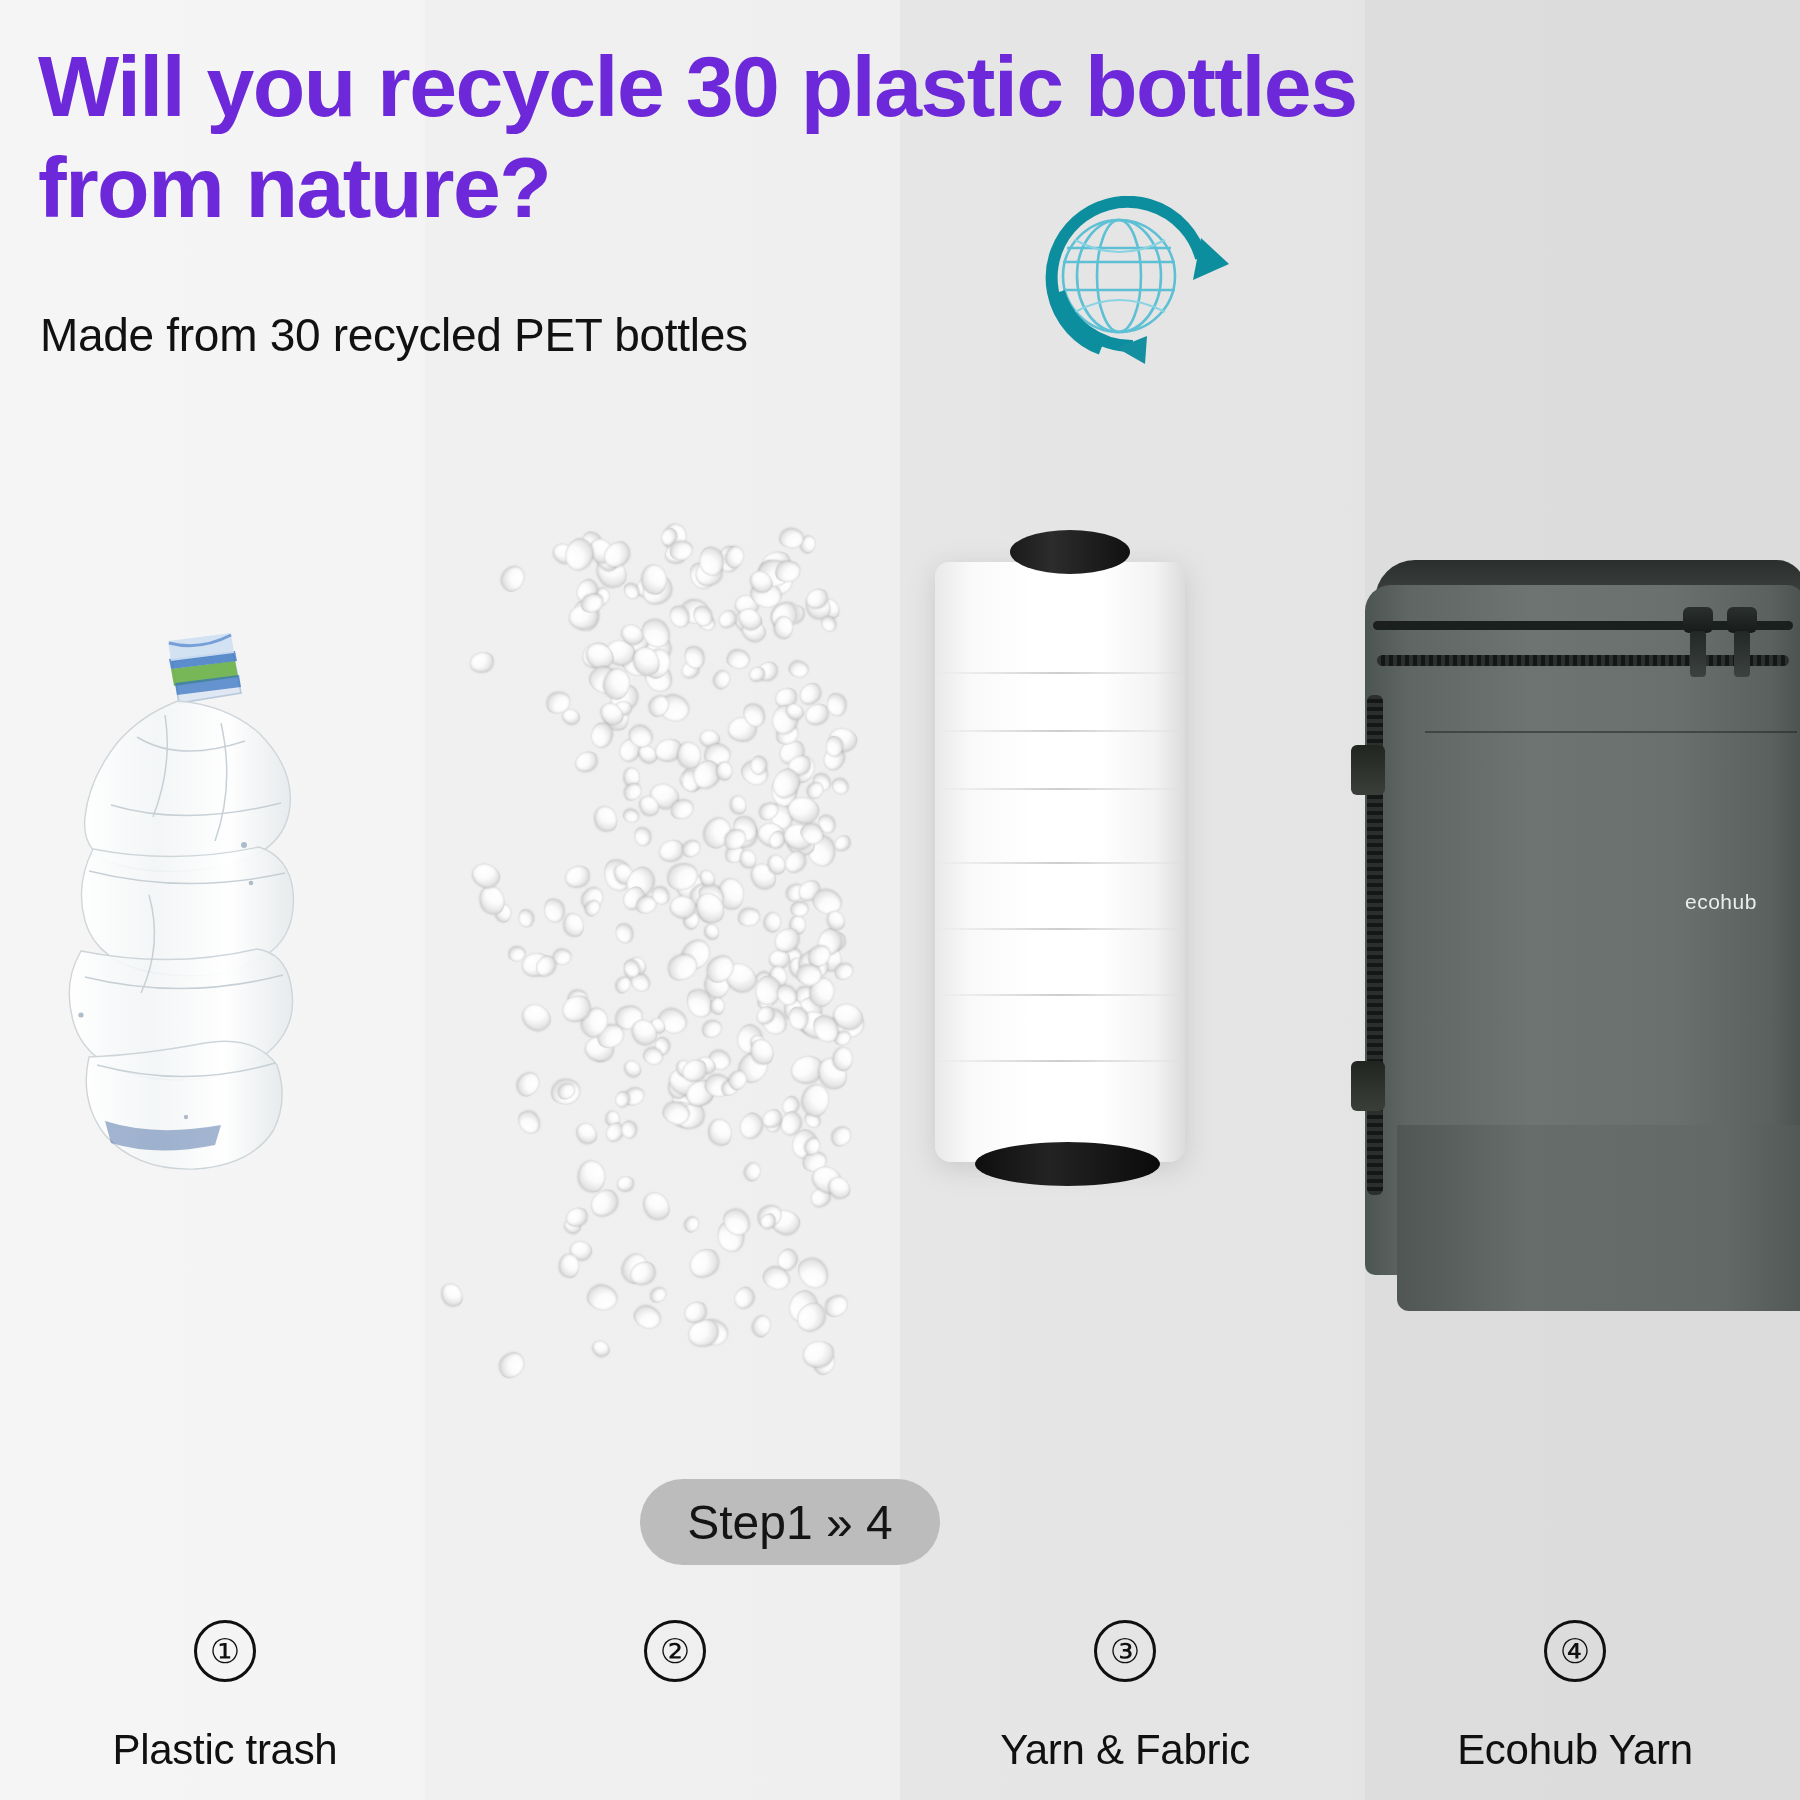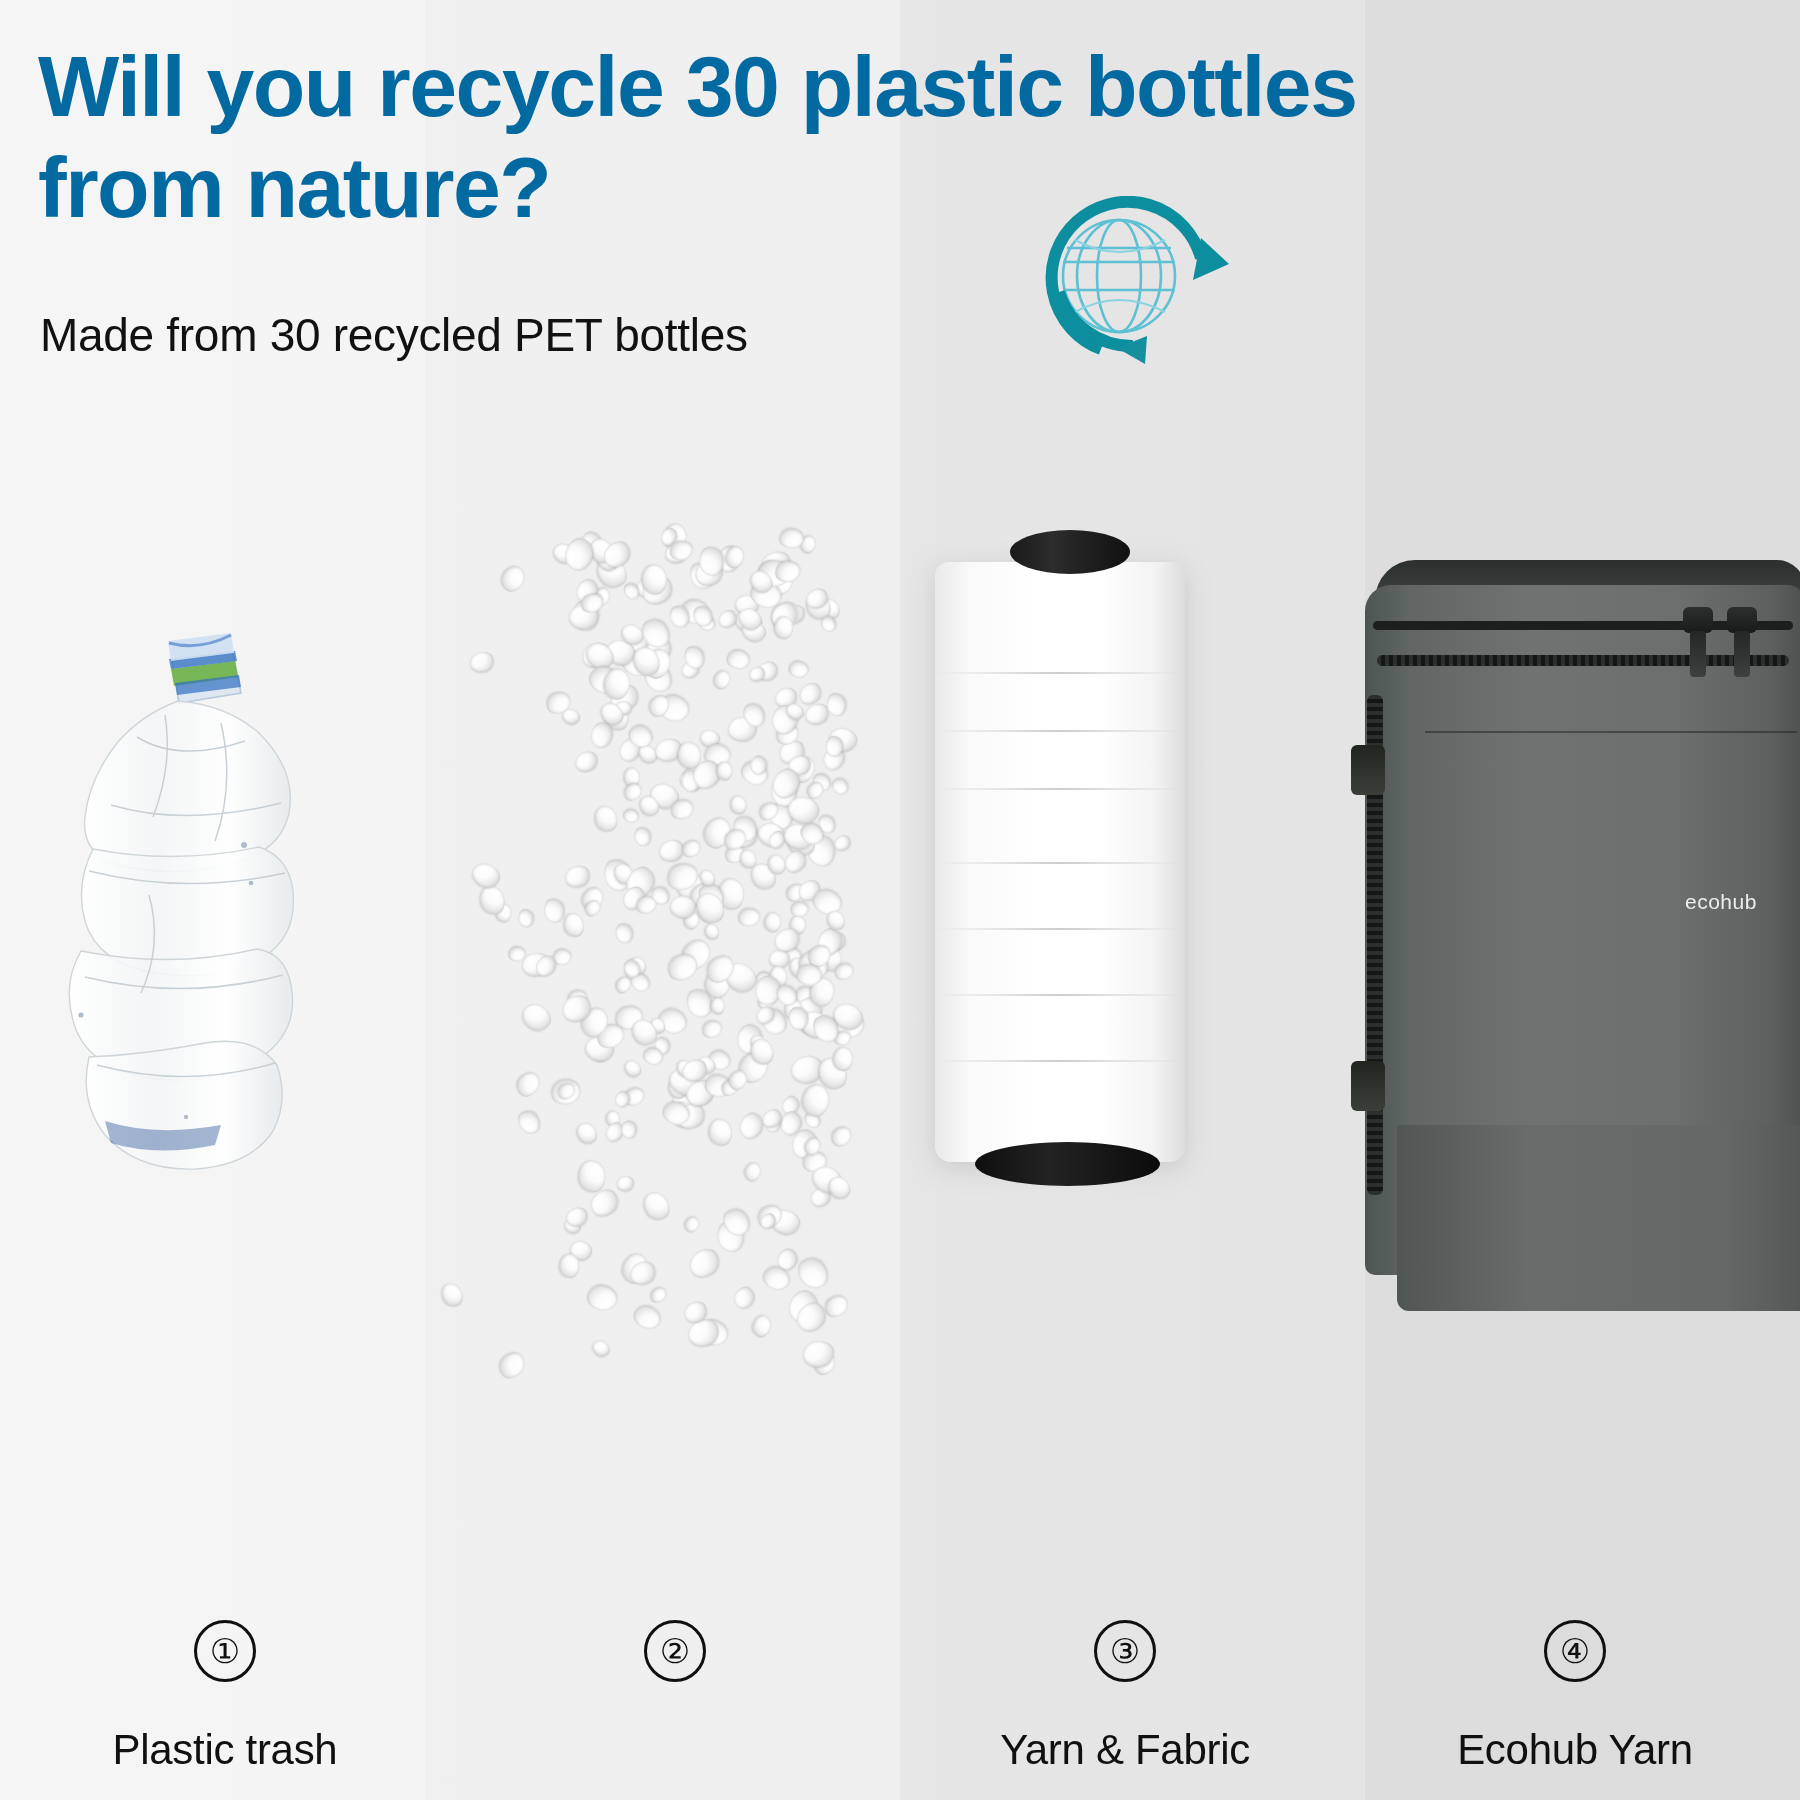--- a/index.html
+++ b/index.html
@@ -15,21 +15,21 @@
   .panels{position:absolute;inset:0;display:flex;}
   .panel{height:100%;}
   .p1{width:425px;background:linear-gradient(to right,#f5f5f5 0%,#f4f4f4 100%);}
   .p2{width:475px;background:linear-gradient(to right,#f0f0f0 0%,#efefef 100%);}
   .p3{width:465px;background:linear-gradient(to right,#e6e6e6 0%,#e4e4e4 100%);}
   .p4{flex:1;background:linear-gradient(to right,#dddddd 0%,#dcdcdc 100%);}
 
   
   .headline{
     position:absolute;left:38px;top:36px;width:1330px;
-    font-size:86px;line-height:1.18;font-weight:bold;color:#0369a1;
+    font-size:86px;line-height:1.18;font-weight:bold;color:#6d28d9;
     letter-spacing:-1.5px;
   }
   .subline{
     position:absolute;left:40px;top:308px;
     font-size:46px;color:#111;font-weight:400;letter-spacing:-0.3px;
   }
 
   
   .grs{position:absolute;left:1005px;top:196px;width:395px;height:172px;}
   .grs svg{position:absolute;left:0;top:0;}
@@ -553,20 +553,21 @@
         <div class="bag-buckle" style="left:-14px;top:160px;"></div>
         <div class="bag-buckle" style="left:-14px;top:476px;"></div>
         <div class="bag-base"></div>
         <div class="bag-logo">
           <b>eco</b><span>hub</span>
         </div>
       </div>
     </div>
   </div>
 
+  <div class="step-badge">Step1 » 4</div>
 
   <div class="steps">
     <div class="step">
       <div class="num">①</div>
       <div class="cap">Plastic trash</div>
     </div>
     <div class="step">
       <div class="num">②</div>
     </div>
     <div class="step">

